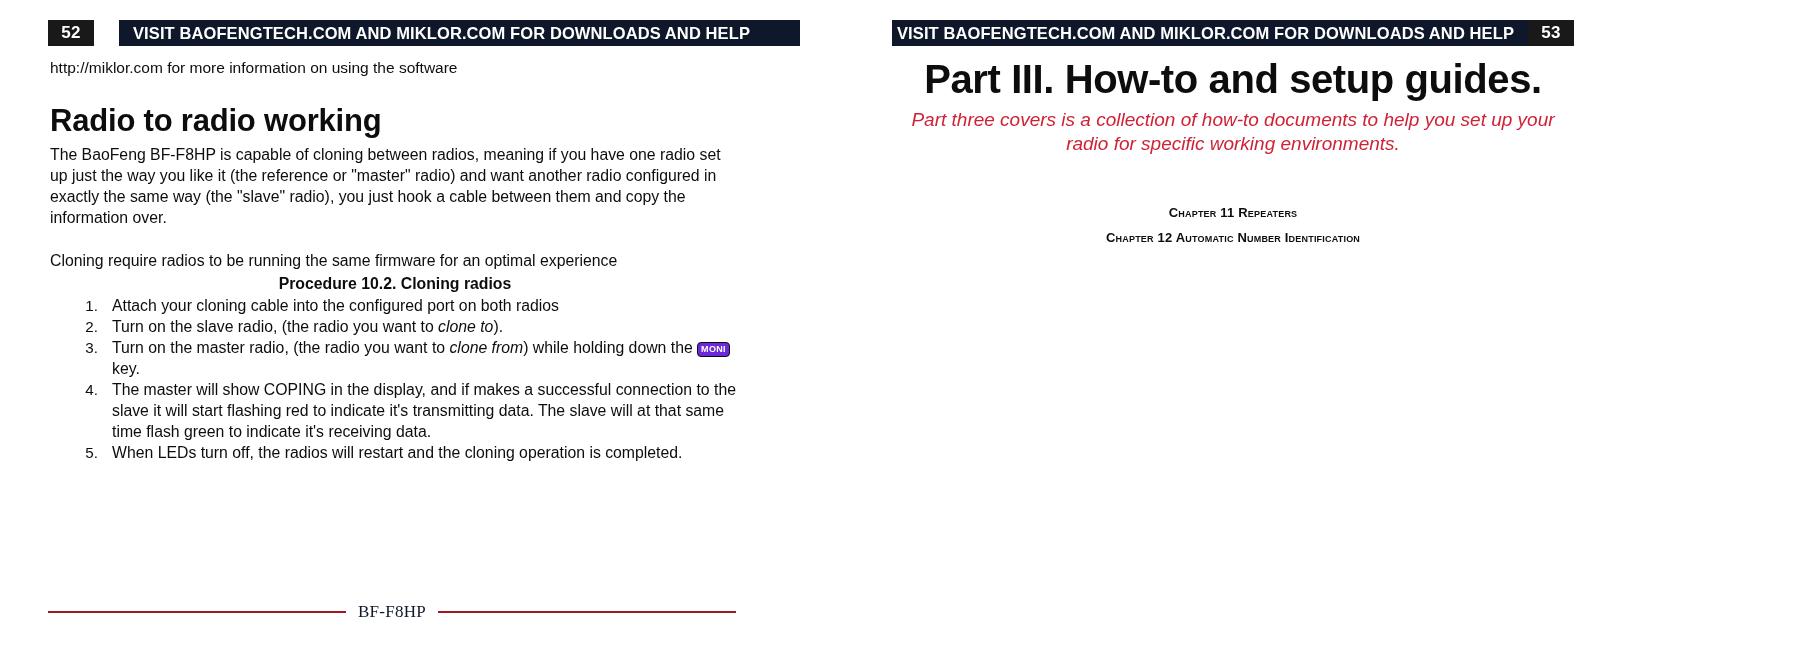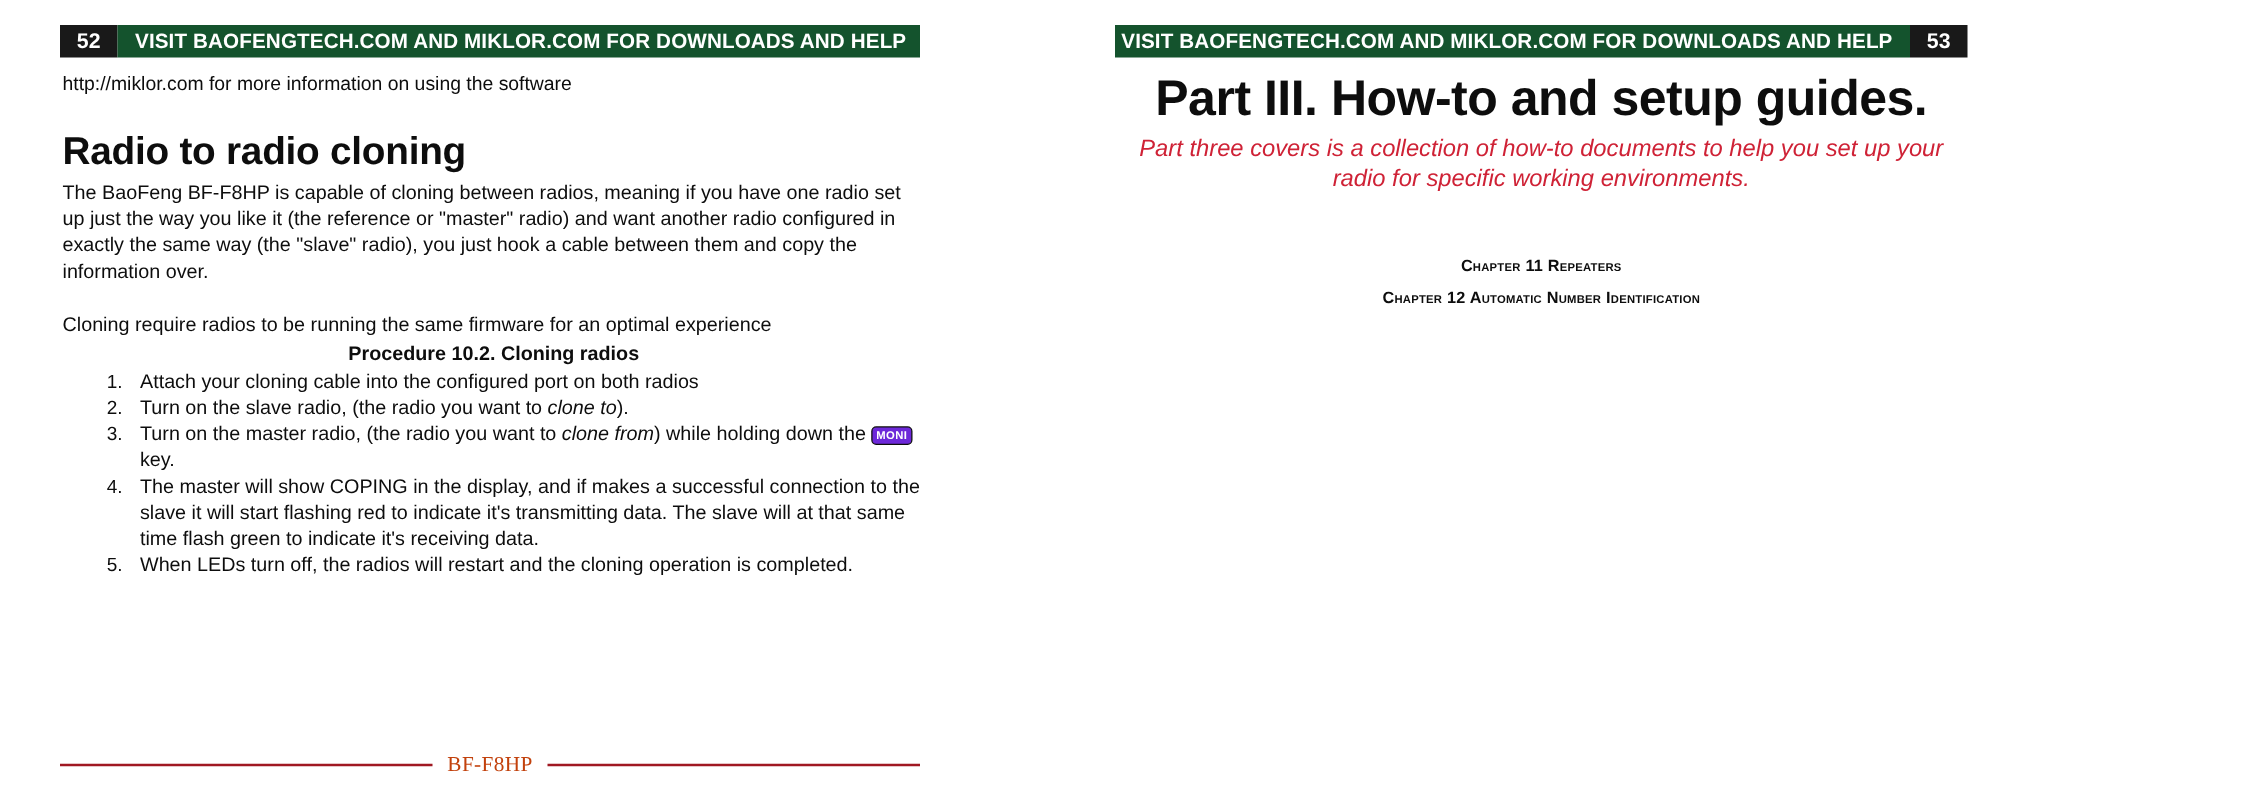--- a/index.html
+++ b/index.html
@@ -30,38 +30,38 @@
   .page-right { width: 922px; }
 
   
   .header-bar {
     position: absolute;
     top: 20px;
     height: 26px;
     display: flex;
     align-items: stretch;
   }
-  .header-left  { left: 48px;  width: 688px; }
+  .header-left  { left: 48px;  width: 752px; gap: 25px; }
   .header-right { left: 0px;   width: 682px; }
 
   .folio {
     background: #191919;
     color: #ffffff;
     font-weight: bold;
     font-size: 17px;
     letter-spacing: 0.2px;
     display: flex;
     align-items: center;
     justify-content: center;
     width: 46px;
     flex: none;
     font-family: "Liberation Sans", sans-serif;
   }
   .header-text {
-    background: #14532d;
+    background: #0f172a;
     color: #ffffff;
     font-weight: bold;
     font-size: 16.5px;
     letter-spacing: 0.1px;
     display: flex;
     align-items: center;
     flex: 1 1 auto;
     font-family: "Liberation Sans", sans-serif;
     white-space: nowrap;
   }
@@ -163,21 +163,21 @@
     gap: 12px;
   }
   .footer-rule {
     flex: 1 1 auto;
     height: 2px;
     background: #a01822;
   }
   .footer-text {
     font-family: "Liberation Serif", serif;
     font-size: 17px;
-    color: #c2410c;
+    color: #0f172a;
     letter-spacing: 0.3px;
     white-space: nowrap;
   }
 
   
   .body-right {
     position: absolute;
     left: 0px;
     top: 56px;
     width: 682px;
@@ -219,21 +219,21 @@
 
     <div class="header-bar header-left">
       <div class="folio">52</div>
       <div class="header-text">VISIT BAOFENGTECH.COM AND MIKLOR.COM FOR DOWNLOADS AND HELP</div>
     </div>
 
     <div class="body-left">
 
       <p class="intro-line">http://miklor.com for more information on using the software</p>
 
-      <h1 class="section-title">Radio to radio cloning</h1>
+      <h1 class="section-title">Radio to radio working</h1>
 
       <p class="para">The BaoFeng BF-F8HP is capable of cloning between radios, meaning if you have one radio set up just the way you like it (the reference or "master" radio) and want another radio configured in exactly the same way (the "slave" radio), you just hook a cable between them and copy the information over.</p>
 
       <p class="para-spaced">Cloning require radios to be running the same firmware for an optimal experience</p>
 
       <div class="procedure-title">Procedure 10.2. Cloning radios</div>
 
       <ol class="steps" id="steps-list">
           <li><span>Attach your cloning cable into the configured port on both radios</span></li>
           <li><span>Turn on the slave radio, (the radio you want to </span><em class="it">clone to</em><span>).</span></li>

